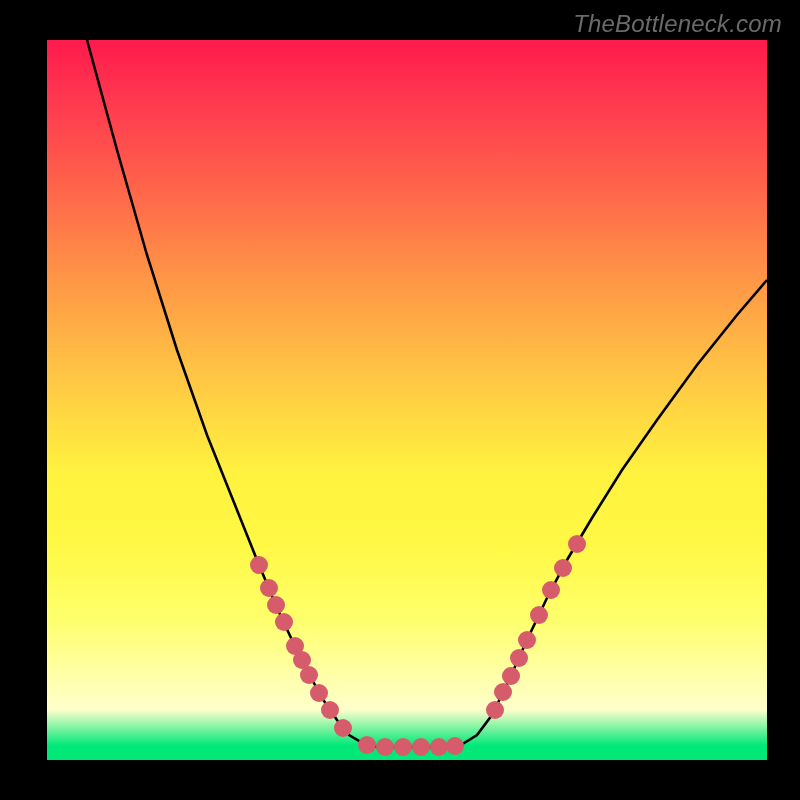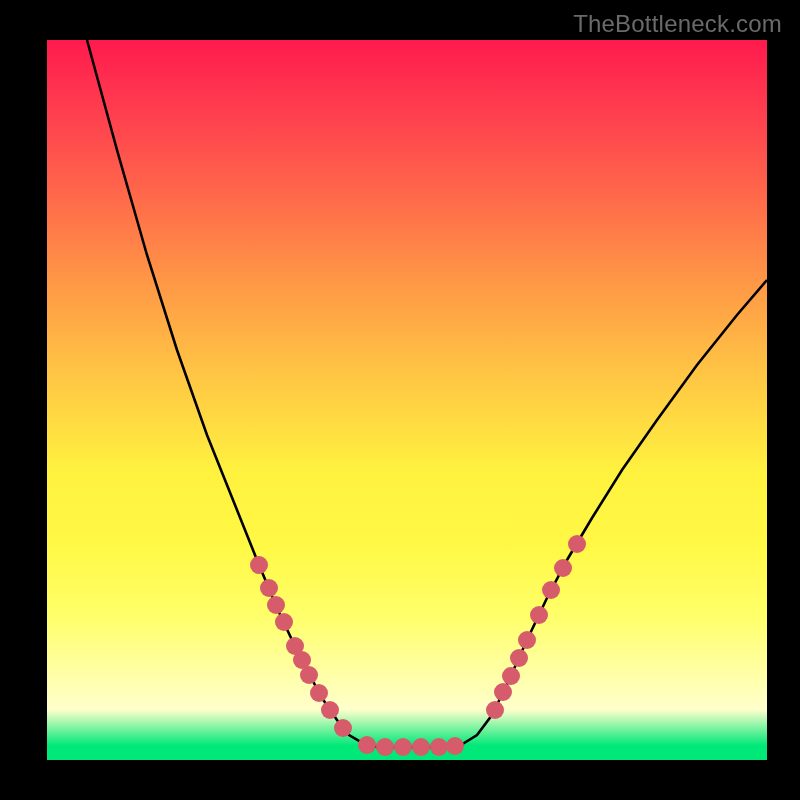--- a/index.html
+++ b/index.html
@@ -39,20 +39,21 @@
     );
   }
   .watermark {
     position: absolute;
     top: 10px;
     right: 18px;
     color: #6a6a6a;
     font-size: 24px;
     font-weight: 400;
     letter-spacing: 0.2px;
+    font-style: italic;
   }
   svg.curve {
     position: absolute;
     left: 0;
     top: 0;
     width: 720px;
     height: 720px;
     overflow: visible;
   }
   .curve-path {

